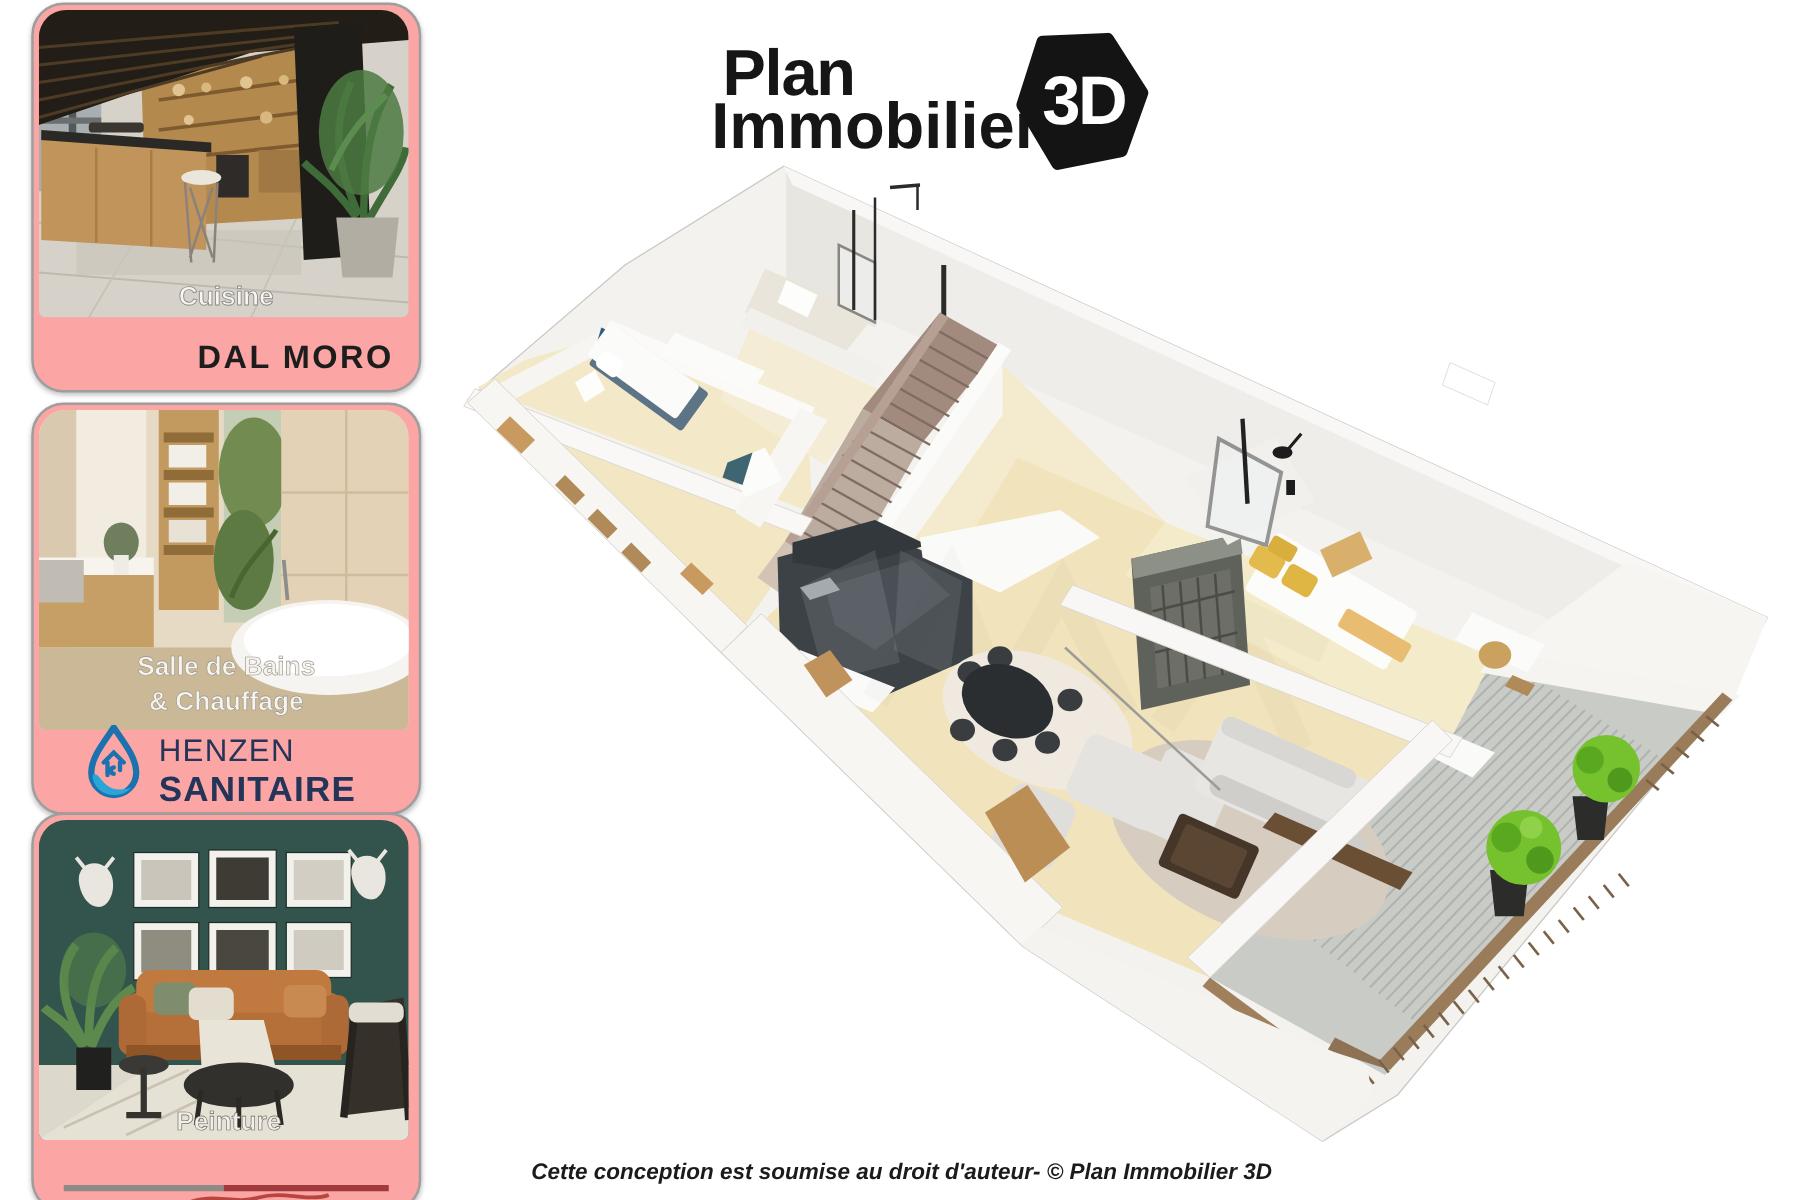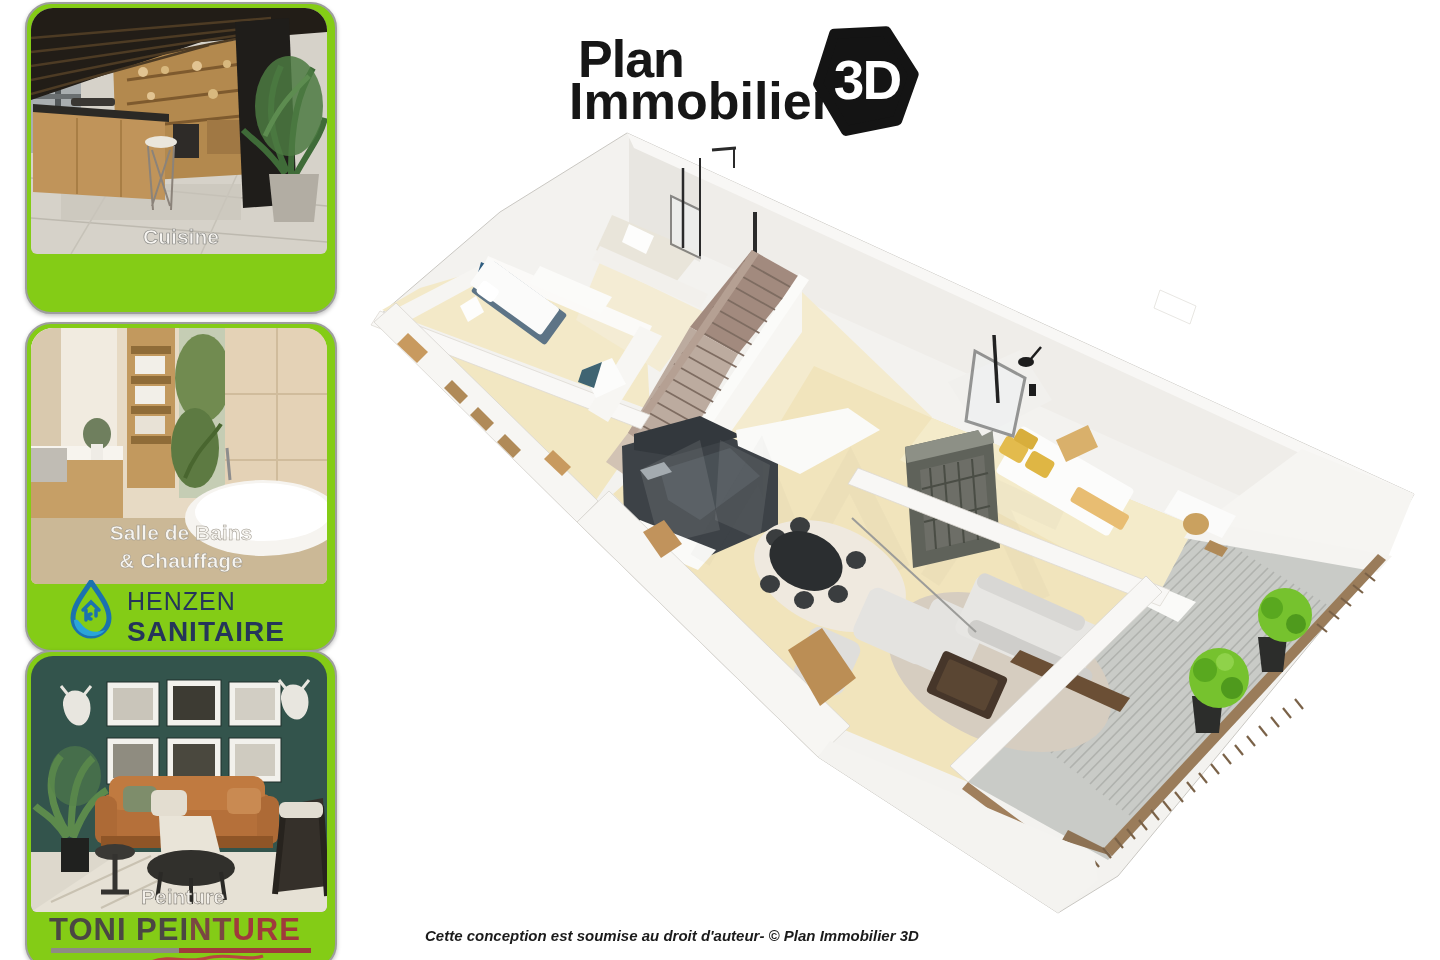--- a/index.html
+++ b/index.html
@@ -1,18 +1,18 @@
 <!DOCTYPE html>
 <html><head>
 <meta charset="utf-8">
 <style>
   html,body{margin:0;padding:0;background:#ffffff;width:1440px;height:960px;overflow:hidden;
     font-family:"Liberation Sans",sans-serif;}
   .abs{position:absolute;}
-  .card{position:absolute;left:25px;width:308px;background:#84cc16;border:2px solid #9e9e9e;
+  .card{position:absolute;left:25px;width:308px;background:#fca5a5;border:2px solid #9e9e9e;
     border-radius:26px;box-shadow:0 2px 4px rgba(0,0,0,.25);overflow:hidden;}
   .photo{position:absolute;left:4px;top:4px;width:296px;border-radius:22px 22px 6px 6px;overflow:hidden;}
 </style>
 </head>
 <body>
 
 <div class="abs" style="left:0;top:0;width:1440px;height:960px;background:#ffffff;"></div>
 
 <div class="abs" style="left:578px;top:29px;font-size:52px;font-weight:bold;color:#161616;letter-spacing:-1px;">Plan</div>
 <div class="abs" style="left:525px;top:71px;font-size:52px;font-weight:bold;color:#161616;letter-spacing:0px;margin-left:44px;">Immobilier</div>
@@ -372,20 +372,21 @@
       <path d="M256 164 C238 124 234 92 250 58 M260 166 C260 112 268 84 282 60 M254 166 C238 142 222 132 212 122 M264 168 C278 142 290 128 294 110" stroke="#3f6b38" stroke-width="6" fill="none"></path>
       <ellipse cx="258" cy="98" rx="34" ry="50" fill="#4c7a42" opacity="0.85"></ellipse>
       <path d="M234 128 C248 98 260 86 278 68" stroke="#5d8c50" stroke-width="5" fill="none"></path>
 
       <polygon points="238,166 288,166 283,214 243,214" fill="#b2ada3"></polygon>
 
       <text x="150" y="236" font-size="21" font-weight="bold" fill="#f7f5f1" text-anchor="middle" stroke="#8a8a86" stroke-width="0.7">Cuisine</text>
     </svg>
   </div>
 
+  <div class="abs" style="left:131px;top:266px;width:210px;font-size:26px;font-weight:bold;color:#1d1d1d;letter-spacing:2px;">DAL MORO</div>
 </div>
 
 <div class="card" style="top:322px;height:326px;">
   <div class="photo" style="height:256px;">
     <svg width="296" height="256" viewBox="0 0 296 256">
 
       <rect x="0" y="0" width="296" height="256" fill="#e7dac4"></rect>
 
       <rect x="0" y="0" width="86" height="190" fill="#f1ebe0"></rect>
       <rect x="0" y="0" width="30" height="190" fill="#d9c9ae"></rect>
@@ -486,23 +487,20 @@
       <path d="M84 198 L84 238 M70 236 L98 236" stroke="#343330" stroke-width="5"></path>
 
       <path d="M250 150 L292 142 L296 230 L246 236 Z" fill="#35302a"></path>
       <path d="M252 160 L244 238 M290 150 L296 240" stroke="#27231e" stroke-width="6"></path>
       <rect x="248" y="146" width="44" height="16" rx="6" fill="#e2ddd2"></rect>
 
       <text x="152" y="248" font-size="21" font-weight="bold" fill="#f2efe9" text-anchor="middle" stroke="#6e6a62" stroke-width="0.5">Peinture</text>
     </svg>
   </div>
 
-  <div class="abs" style="left:22px;top:260px;width:270px;font-size:31px;font-weight:bold;letter-spacing:1px;">
-    <span style="color:#4a4743;">TONI PEI</span><span style="color:#7a4742;">NT</span><span style="color:#a03a3c;">URE</span>
-  </div>
   <div class="abs" style="left:24px;top:296px;width:128px;height:5px;background:#8e8b86;"></div>
   <div class="abs" style="left:152px;top:296px;width:132px;height:5px;background:#a03a3c;"></div>
   <svg class="abs" style="left:120px;top:300px;" width="120" height="14" viewBox="0 0 120 14">
     <path d="M4 10 C24 2 40 12 60 6 C80 0 100 10 116 4" stroke="#b8463f" stroke-width="3" fill="none"></path>
   </svg>
 </div>
 
-<div class="abs" style="left:425px;top:927px;font-size:15px;font-weight:bold;font-style:italic;color:#1b1b1b;">Cette conception est soumise au droit d'auteur- © Plan Immobilier 3D</div>
+<div class="abs" style="left:425px;top:927px;font-size:18px;font-weight:bold;font-style:italic;color:#1b1b1b;">Cette conception est soumise au droit d'auteur- © Plan Immobilier 3D</div>
 
 </body></html>

